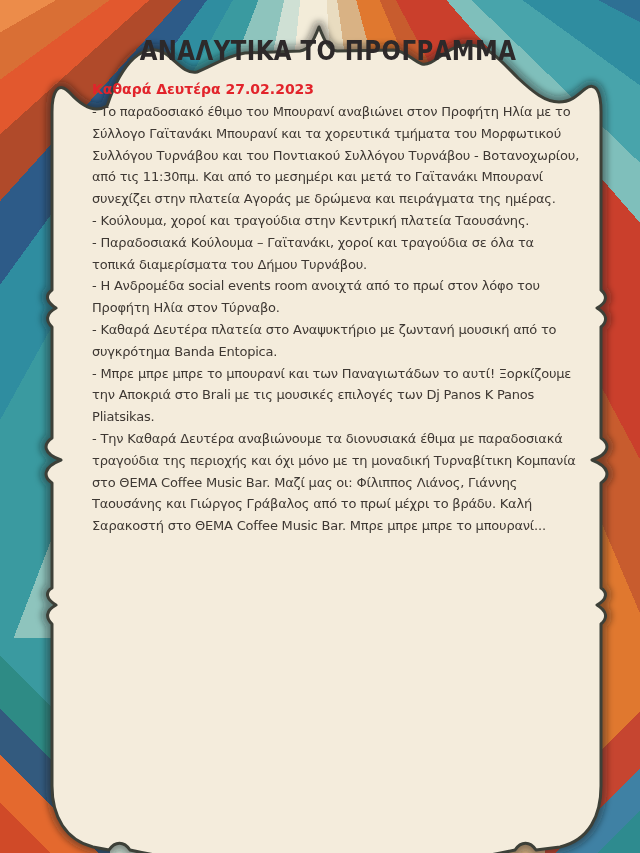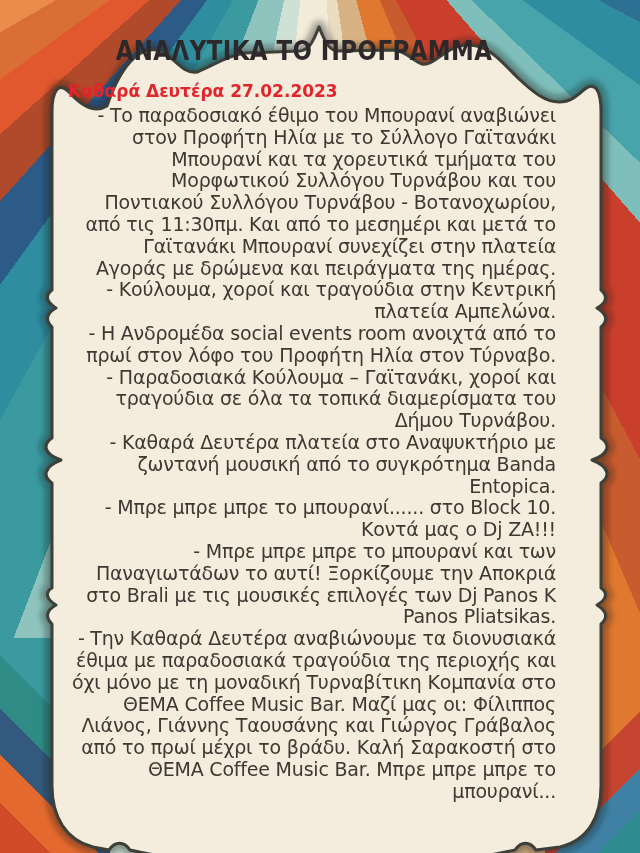--- a/index.html
+++ b/index.html
@@ -9,40 +9,39 @@
     background:#f0e4cd;
   }
   #sunburst{position:absolute;inset:0;z-index:0;}
   .corner{position:absolute;bottom:0;z-index:1;}
   #corner-bl{left:0;width:110px;height:215px;}
   #corner-br{right:0;width:95px;height:215px;}
   #card-svg{position:absolute;inset:0;z-index:2;}
   .card-shadow{fill:none;stroke:rgba(25,32,30,0.42);stroke-width:12;stroke-linejoin:round;}
   .card-shape{fill:var(--card-fill,#f4ecdc);stroke:var(--card-outline,#3d4038);stroke-width:3;stroke-linejoin:round;}
   #content{
-    position:absolute;z-index:3;left:68px;top:36px;width:488px;
+    position:absolute;z-index:3;left:92px;top:36px;width:488px;
   }
   #poster-title{
     width:472px;text-align:center;
     font-size:26px;font-weight:bold;letter-spacing:.5px;
     color:var(--title-ink,#2d292a);
     transform:scaleX(.88);transform-origin:50% 50%;
     white-space:nowrap;
   }
   #date-heading{
     margin-top:15px;
-    font-size:17px;font-weight:bold;
+    font-size:14px;font-weight:bold;
     color:var(--accent-red,#e2242b);
   }
   #program-list{margin-top:4px;}
   #program-list p{
     margin:0;padding:0;
-    font-size:19px;line-height:21.8px;letter-spacing:-0.2px;
+    font-size:13px;line-height:21.8px;letter-spacing:-0.2px;
     color:var(--body-ink,#3e3833);
-    text-align:right;
   }
 </style>
 </head>
 <body>
 
 <div id="sunburst" style="background: conic-gradient(at 316px -150px, rgb(43, 90, 132) 0deg, rgb(43, 90, 132) 110deg, rgb(46, 112, 148) 110deg, rgb(46, 112, 148) 118deg, rgb(47, 141, 160) 118deg, rgb(47, 141, 160) 126deg, rgb(72, 164, 171) 126deg, rgb(72, 164, 171) 134deg, rgb(127, 191, 187) 134deg, rgb(127, 191, 187) 139deg, rgb(202, 63, 44) 139deg, rgb(202, 63, 44) 152deg, rgb(200, 92, 46) 152deg, rgb(200, 92, 46) 157deg, rgb(224, 120, 47) 157deg, rgb(224, 120, 47) 165deg, rgb(217, 178, 132) 165deg, rgb(217, 178, 132) 172deg, rgb(233, 220, 192) 172deg, rgb(233, 220, 192) 176deg, rgb(243, 236, 217) 176deg, rgb(243, 236, 217) 186deg, rgb(207, 224, 212) 186deg, rgb(207, 224, 212) 192deg, rgb(142, 196, 189) 192deg, rgb(142, 196, 189) 201deg, rgb(58, 154, 160) 201deg, rgb(58, 154, 160) 209deg, rgb(47, 141, 160) 209deg, rgb(47, 141, 160) 216deg, rgb(45, 91, 136) 216deg, rgb(45, 91, 136) 222deg, rgb(176, 74, 42) 222deg, rgb(176, 74, 42) 228deg, rgb(226, 88, 46) 228deg, rgb(226, 88, 46) 234deg, rgb(217, 111, 53) 234deg, rgb(217, 111, 53) 240deg, rgb(236, 140, 74) 240deg, rgb(236, 140, 74) 246deg, rgb(239, 173, 114) 246deg, rgb(239, 173, 114) 252deg, rgb(230, 207, 173) 252deg, rgb(230, 207, 173) 258deg, rgb(240, 228, 205) 258deg, rgb(240, 228, 205) 360deg);"></div>
 <div id="corner-bl" class="corner" style="background: linear-gradient(45deg, rgb(208, 74, 40) 0px, rgb(208, 74, 40) 36px, rgb(228, 105, 46) 36px, rgb(228, 105, 46) 70px, rgb(51, 90, 126) 70px, rgb(51, 90, 126) 102px, rgb(46, 139, 133) 102px, rgb(46, 139, 133) 140px, rgb(58, 154, 160) 140px, rgb(58, 154, 160) 100%);"></div>
 <div id="corner-br" class="corner" style="background: linear-gradient(315deg, rgb(46, 139, 143) 0px, rgb(46, 139, 143) 30px, rgb(63, 129, 164) 30px, rgb(63, 129, 164) 60px, rgb(198, 69, 48) 60px, rgb(198, 69, 48) 100px, rgb(224, 120, 47) 100px, rgb(224, 120, 47) 100%);"></div>
 
 <svg id="card-svg" width="640" height="853" viewBox="0 0 640 853" aria-hidden="true">
@@ -84,21 +83,20 @@
       L 52 327 C 46 321 45 314 56 308 C 46 302 45 295 52 290 Z"></path>
   </g>
 </svg>
 
 <div id="content">
   <div id="poster-title">ΑΝΑΛΥΤΙΚΑ ΤΟ ΠΡΟΓΡΑΜΜΑ</div>
   <div id="date-heading">Καθαρά Δευτέρα 27.02.2023</div>
   <div id="program-list">
 
   <p>- Το παραδοσιακό έθιμο του Μπουρανί αναβιώνει στον Προφήτη Ηλία με το Σύλλογο Γαϊτανάκι Μπουρανί και τα χορευτικά τμήματα του Μορφωτικού Συλλόγου Τυρνάβου και του Ποντιακού Συλλόγου Τυρνάβου - Βοτανοχωρίου, από τις 11:30πμ. Και από το μεσημέρι και μετά το Γαϊτανάκι Μπουρανί συνεχίζει στην πλατεία Αγοράς με δρώμενα και πειράγματα της ημέρας.</p>
-      <p>- Κούλουμα, χοροί και τραγούδια στην Κεντρική πλατεία Αμπελώνα.</p>
+      <p>- Κούλουμα, χοροί και τραγούδια στην Κεντρική πλατεία Ταουσάνης.</p>
+      <p>- Παραδοσιακά Κούλουμα – Γαϊτανάκι, χοροί και τραγούδια σε όλα τα τοπικά διαμερίσματα του Δήμου Τυρνάβου.</p>
       <p>- Η Ανδρομέδα social events room ανοιχτά από το πρωί στον λόφο του Προφήτη Ηλία στον Τύρναβο.</p>
-      <p>- Παραδοσιακά Κούλουμα – Γαϊτανάκι, χοροί και τραγούδια σε όλα τα τοπικά διαμερίσματα του Δήμου Τυρνάβου.</p>
       <p>- Καθαρά Δευτέρα πλατεία στο Αναψυκτήριο με ζωντανή μουσική από το συγκρότημα Banda Entopica.</p>
-      <p>- Μπρε μπρε μπρε το μπουρανί...... στο Block 10. Κοντά μας ο Dj ZA!!!</p>
       <p>- Μπρε μπρε μπρε το μπουρανί και των Παναγιωτάδων το αυτί! Ξορκίζουμε την Αποκριά στο Brali με τις μουσικές επιλογές των Dj Panos K Panos Pliatsikas.</p>
       <p>- Την Καθαρά Δευτέρα αναβιώνουμε τα διονυσιακά έθιμα με παραδοσιακά τραγούδια της περιοχής και όχι μόνο με τη μοναδική Τυρναβίτικη Κομπανία στο ΘΕΜΑ Coffee Music Bar. Μαζί μας οι: Φίλιππος Λιάνος, Γιάννης Ταουσάνης και Γιώργος Γράβαλος από το πρωί μέχρι το βράδυ. Καλή Σαρακοστή στο ΘΕΜΑ Coffee Music Bar. Μπρε μπρε μπρε το μπουρανί...</p>
     </div>
 </div>
 
 </body></html>

